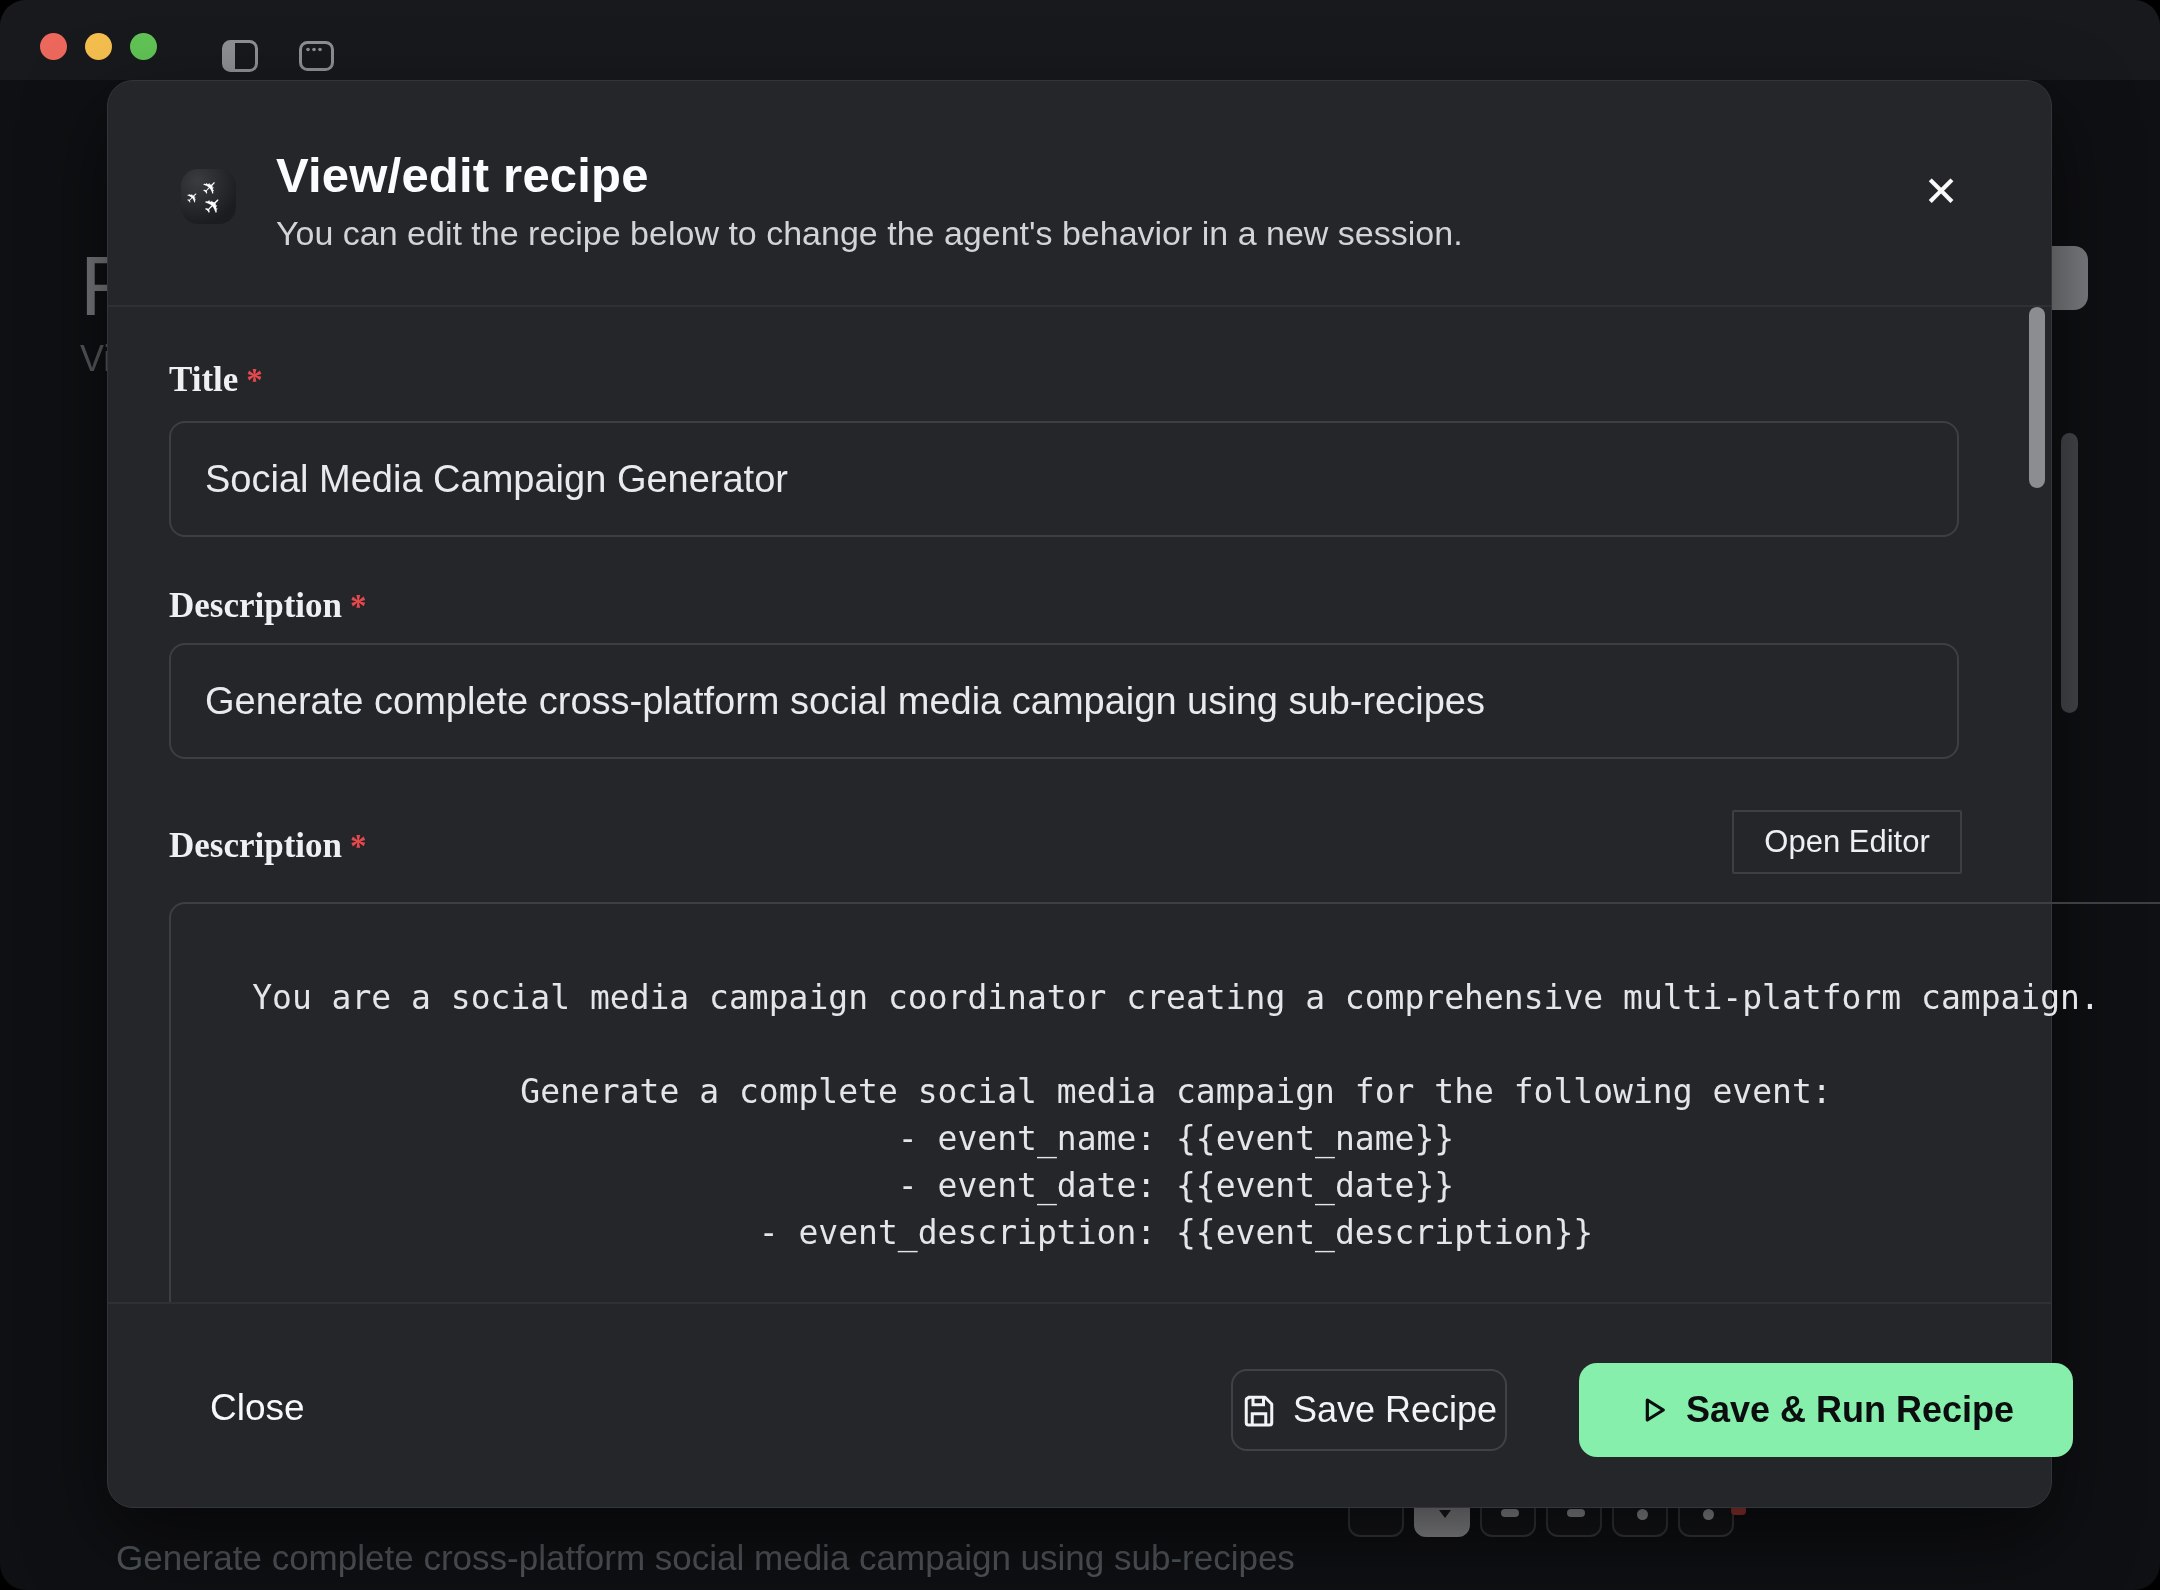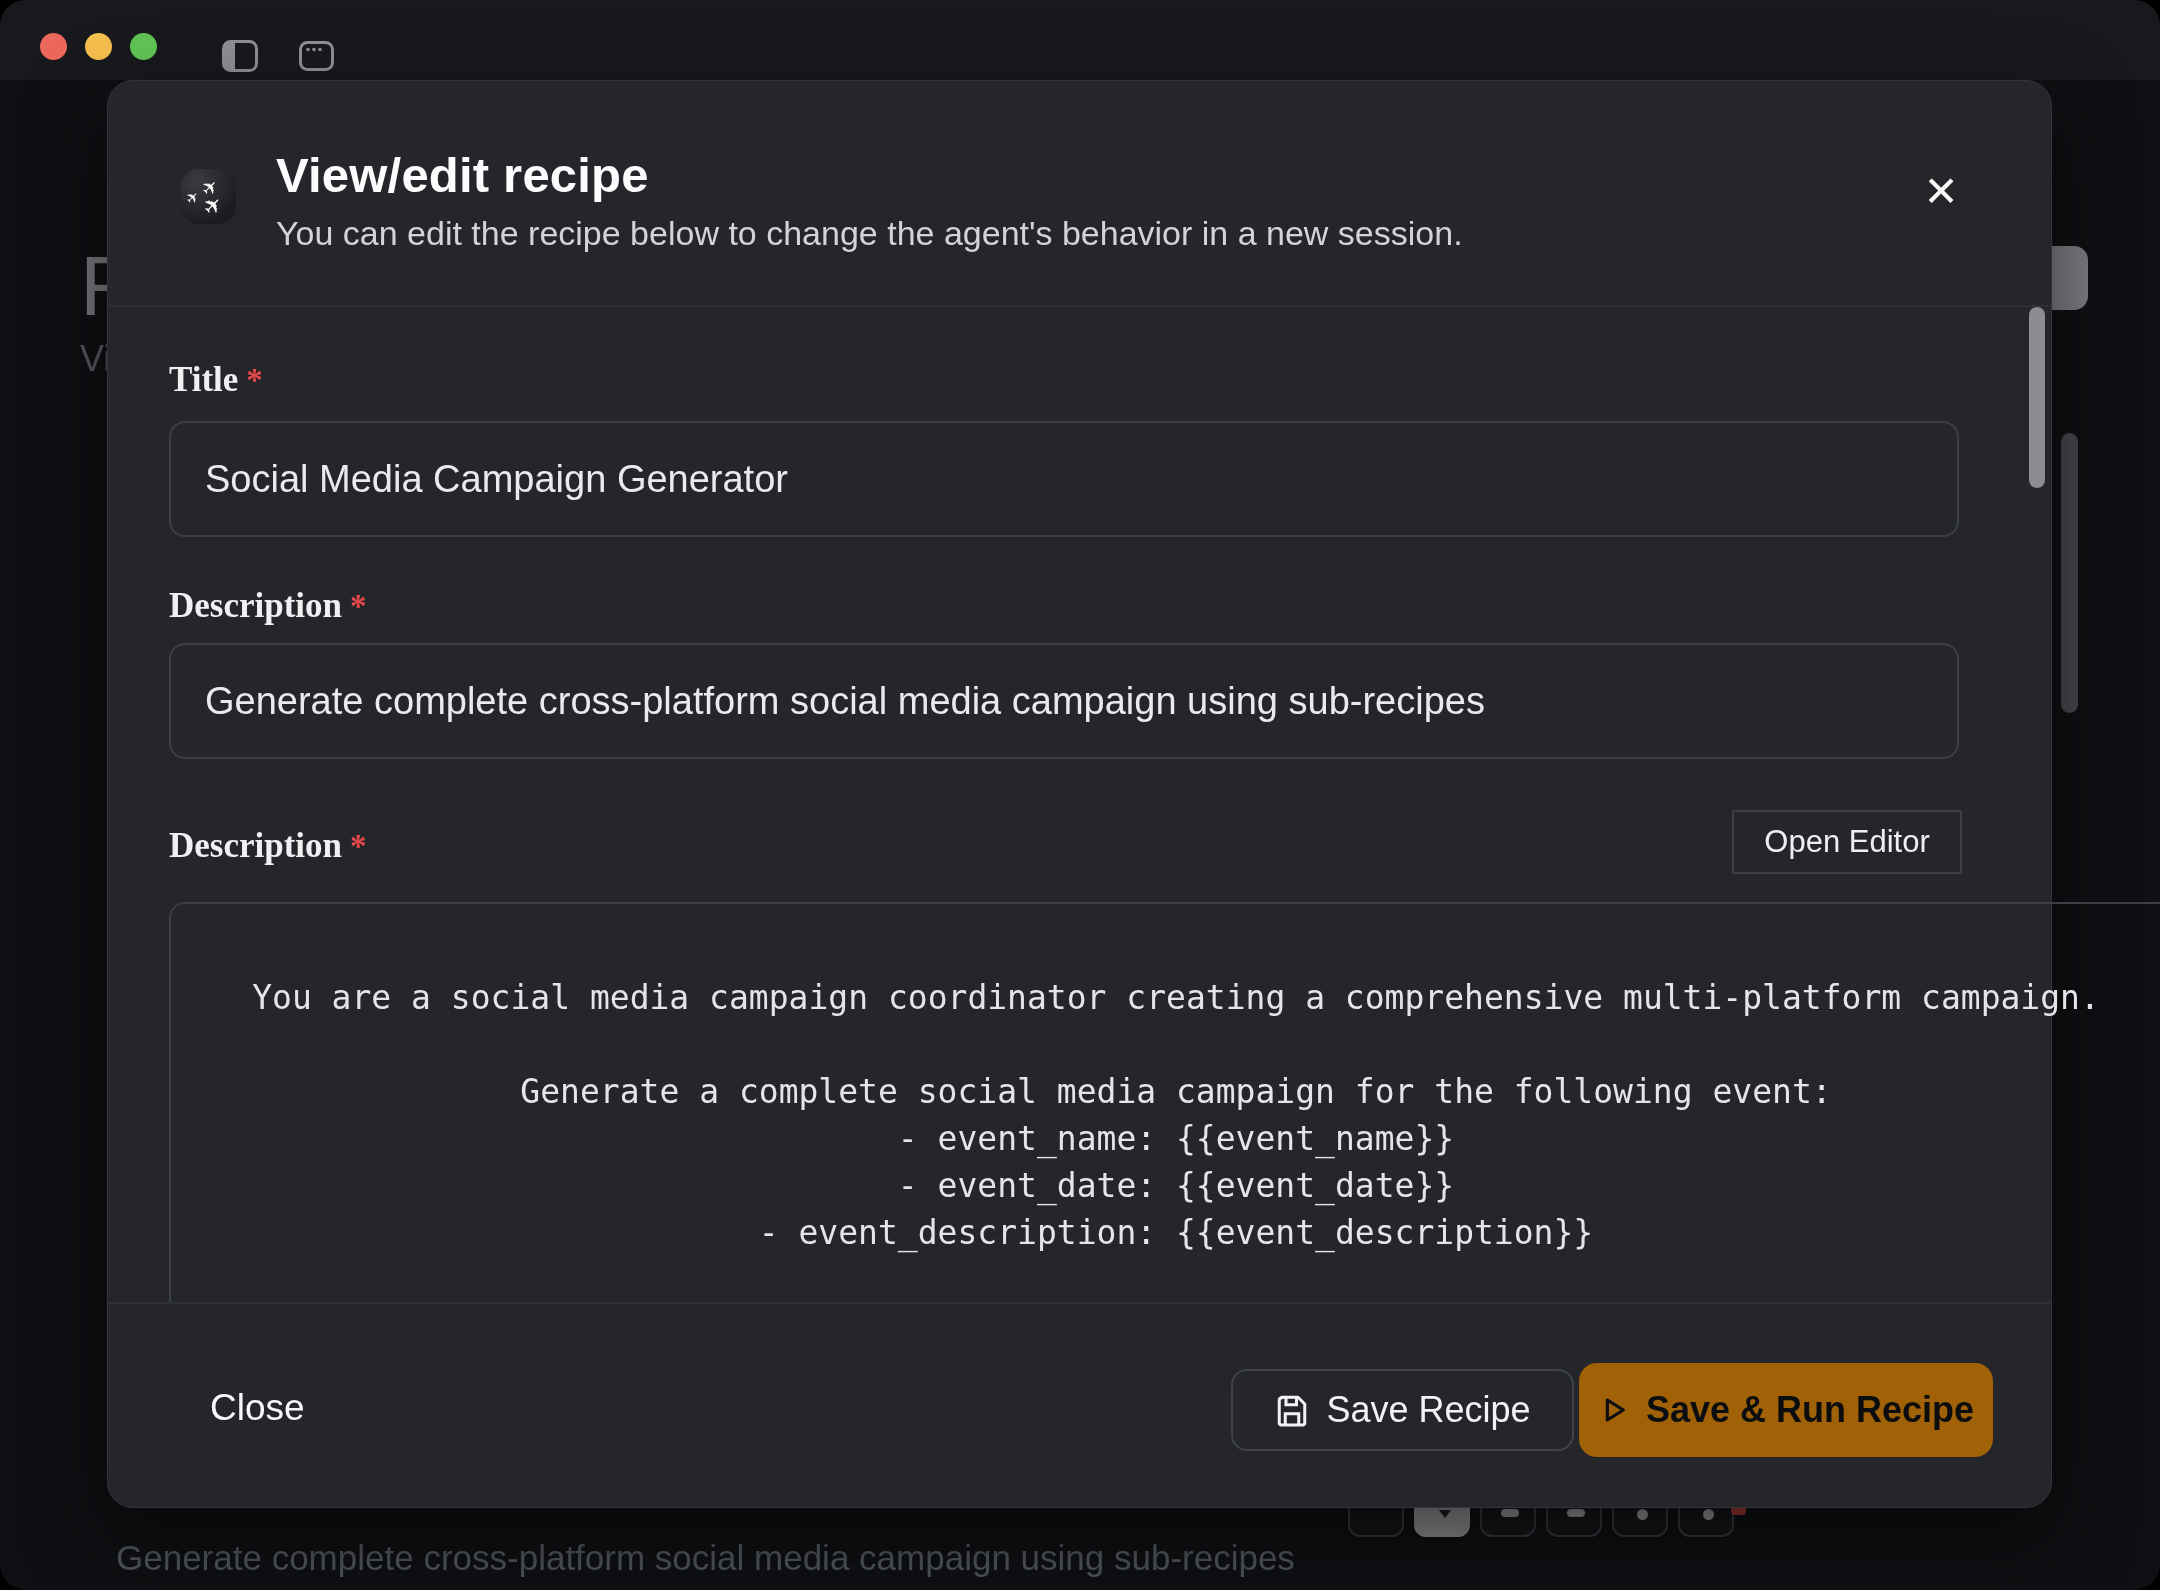--- a/index.html
+++ b/index.html
@@ -59,23 +59,23 @@
   .instructions-box { position:absolute; left:61px; top:821px; width:2018px; height:400px;
                       border:2px solid #3c3f44; border-bottom:none; border-radius:16px 16px 0 0; overflow:hidden;text-align:center; }
   .instructions-text { padding:70px 36px 0 32px; font-family:"DejaVu Sans Mono", monospace;
                        font-size:33px; line-height:47px; color:#e3e5e8; white-space:pre-wrap; }
   .ta-thumb { position:absolute; right:8px; top:6px; width:14px; height:170px; border-radius:7px; background:#7f8184; }
   .modal-scroll-thumb { position:absolute; left:1921px; top:226px; width:16px; height:181px; border-radius:8px; background:#8b8d90; }
 
   .footer-close { position:absolute; left:102px; top:1306px; font-size:37px; color:#f7f8f9; }
   .btn { position:absolute; display:flex; align-items:center; justify-content:center; gap:16px;
          font-family:"Liberation Sans", sans-serif; }
-  .save-btn { left:1123px; top:1288px; width:343px; height:82px; background:transparent;
+  .save-btn { left:1123px; top:1288px; width:276px; height:82px; background:transparent;
               border:2px solid #3f4347; border-radius:16px; color:#f2f3f5; font-size:36px; }
-  .save-run-btn { left:1471px; top:1282px; width:414px; height:94px; background:#a16207; border:none;
+  .save-run-btn { left:1471px; top:1282px; width:494px; height:94px; background:#86efac; border:none;
                   border-radius:18px; color:#0c0d0f; font-size:36px; font-weight:600; }
 </style>
 </head>
 <body>
 
 <div class="screen">
   <div class="window">
 
     <div class="titlebar">
       <span class="light red"></span>

